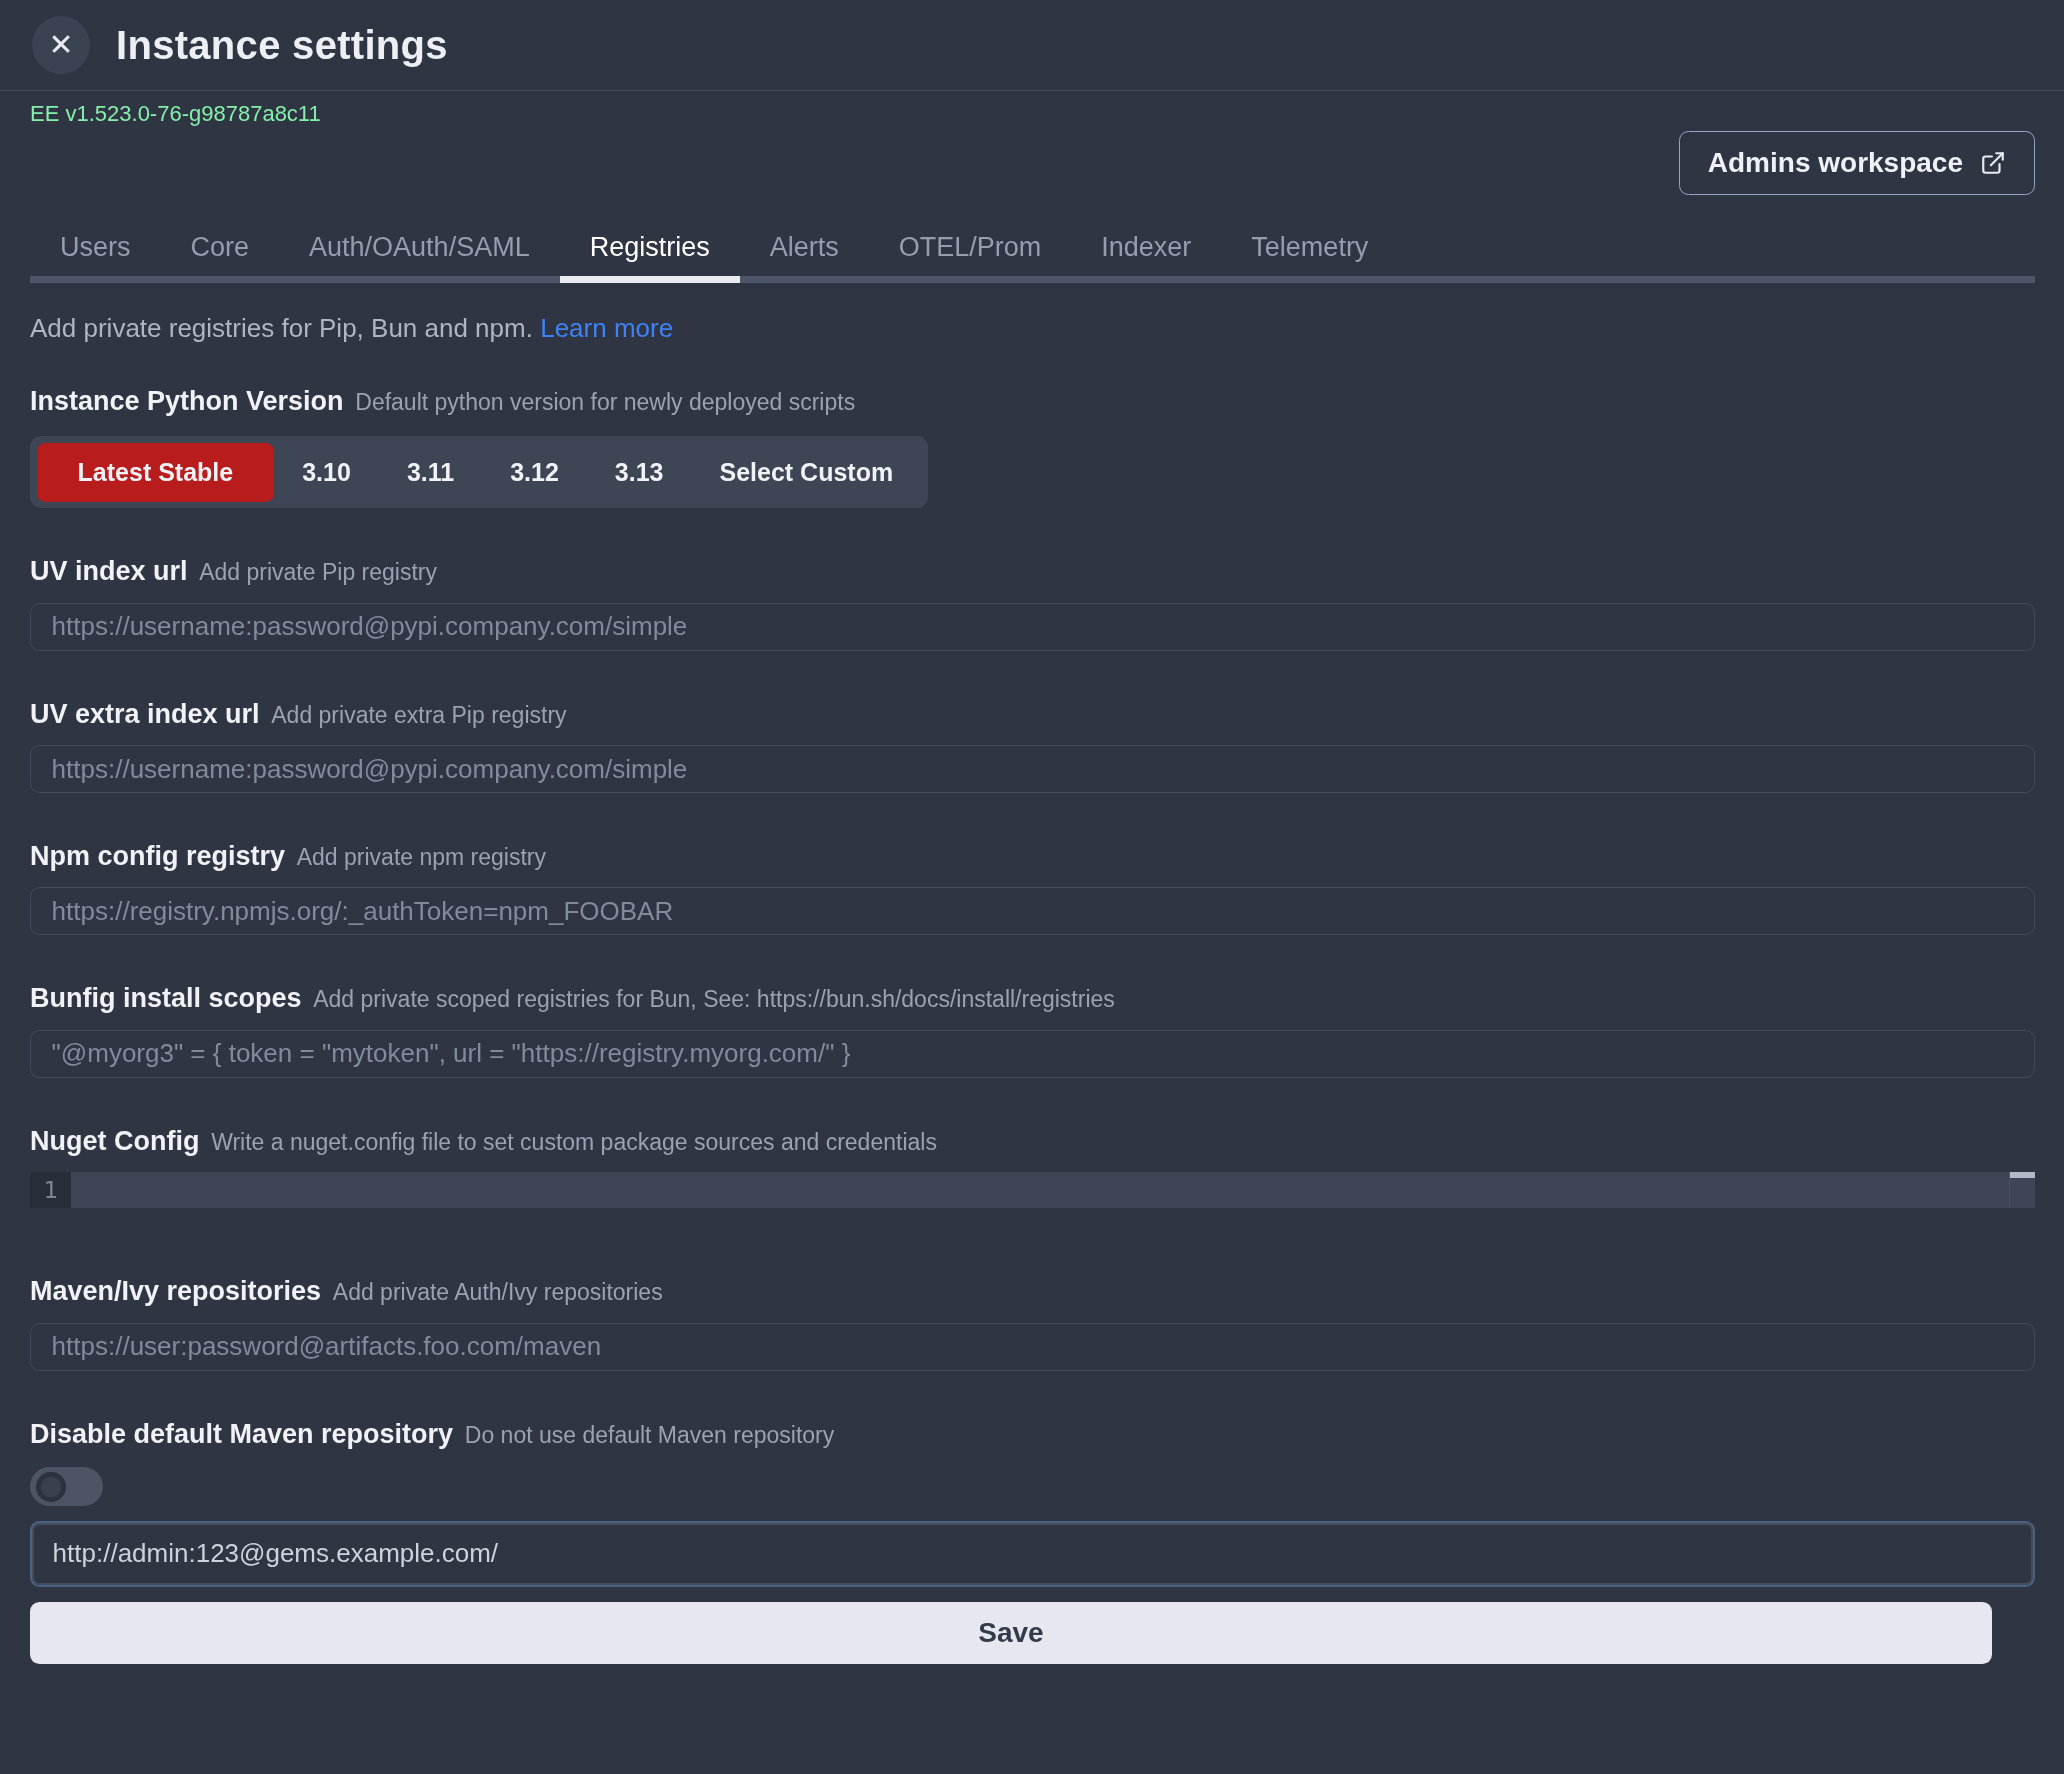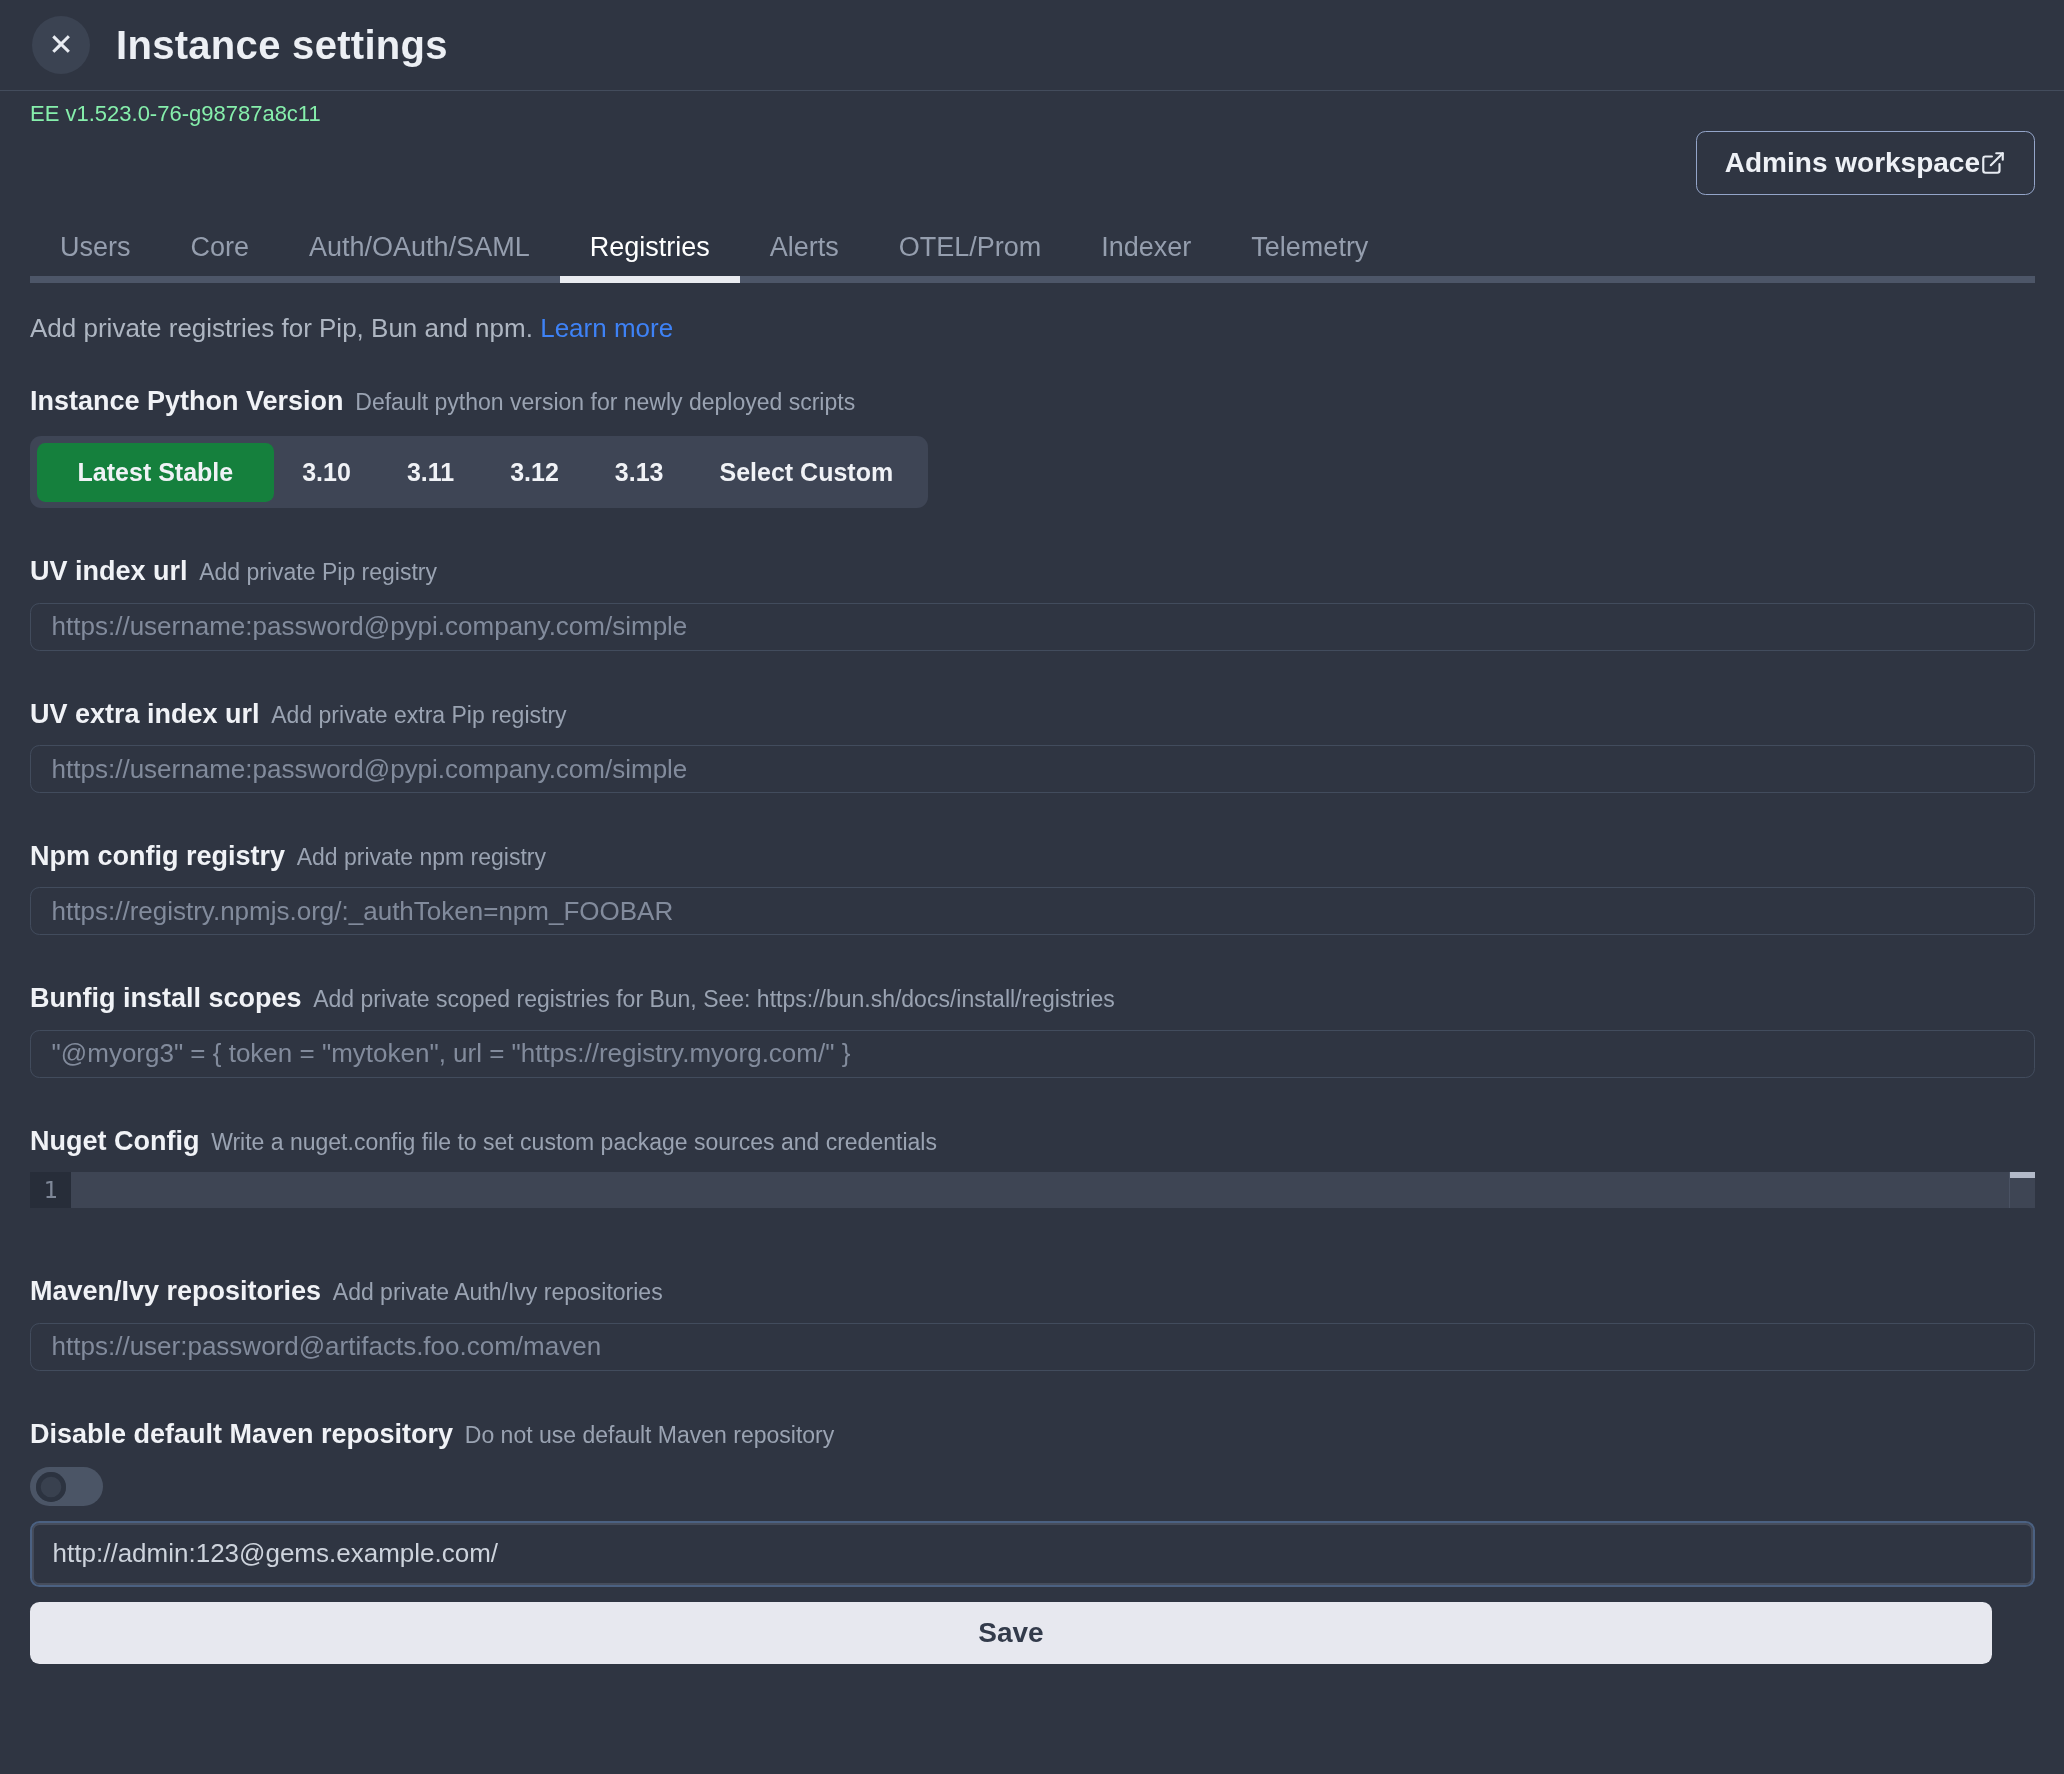--- a/index.html
+++ b/index.html
@@ -27,21 +27,21 @@
 
   .content { padding:0 30px; }
 
   
   .clip { height:8.4px; overflow:hidden; }
   .clip span { display:block; font-size:28px; font-weight:700; color:#c9cfd9; margin-top:-26px; letter-spacing:0.5px; }
   .version { margin-top:2px; font-size:22px; color:#86efac; }
 
   .workspace-row { display:flex; justify-content:flex-end; margin-top:3.7px; }
   .workspace-btn {
-    display:flex; align-items:center; 
+    display:flex; align-items:center; gap:17px;
     background:transparent; cursor:pointer;
     border:1.9px solid #94a5c9; border-radius:9.4px;
     color:#eef1f6; font-weight:700; font-size:28px;
     font-family:"Liberation Sans", sans-serif;
     padding:15px 28px;
   }
   .workspace-btn svg { width:26px; height:26px; stroke:#e8ecf2; }
 
   
   .tabs { display:flex; margin-top:24px; }
@@ -70,21 +70,21 @@
   .seg {
     margin-top:19px; display:inline-flex; align-items:stretch;
     background:#3e4555; border-radius:11.2px; padding:6.6px;
   }
   .seg-opt {
     border:none; background:transparent; cursor:pointer;
     color:#f0f2f6; font-weight:700; font-size:25px;
     font-family:"Liberation Sans", sans-serif;
     padding:15px 28px; border-radius:8.4px; white-space:nowrap;
   }
-  .seg-opt.selected { background:#15803d; padding-left:41px; padding-right:41px; }
+  .seg-opt.selected { background:#b91c1c; padding-left:41px; padding-right:41px; }
 
   
   .text-input {
     margin-top:15px; width:100%; height:48px;
     background:transparent; border:1.9px solid #424c5d; border-radius:9.4px;
     padding:0 20.6px; font-size:26px; color:#cdd3dc;
     font-family:"Liberation Sans", sans-serif;
   }
   .text-input::placeholder { color:#828b9c; opacity:1; }
   .text-input.focused {

